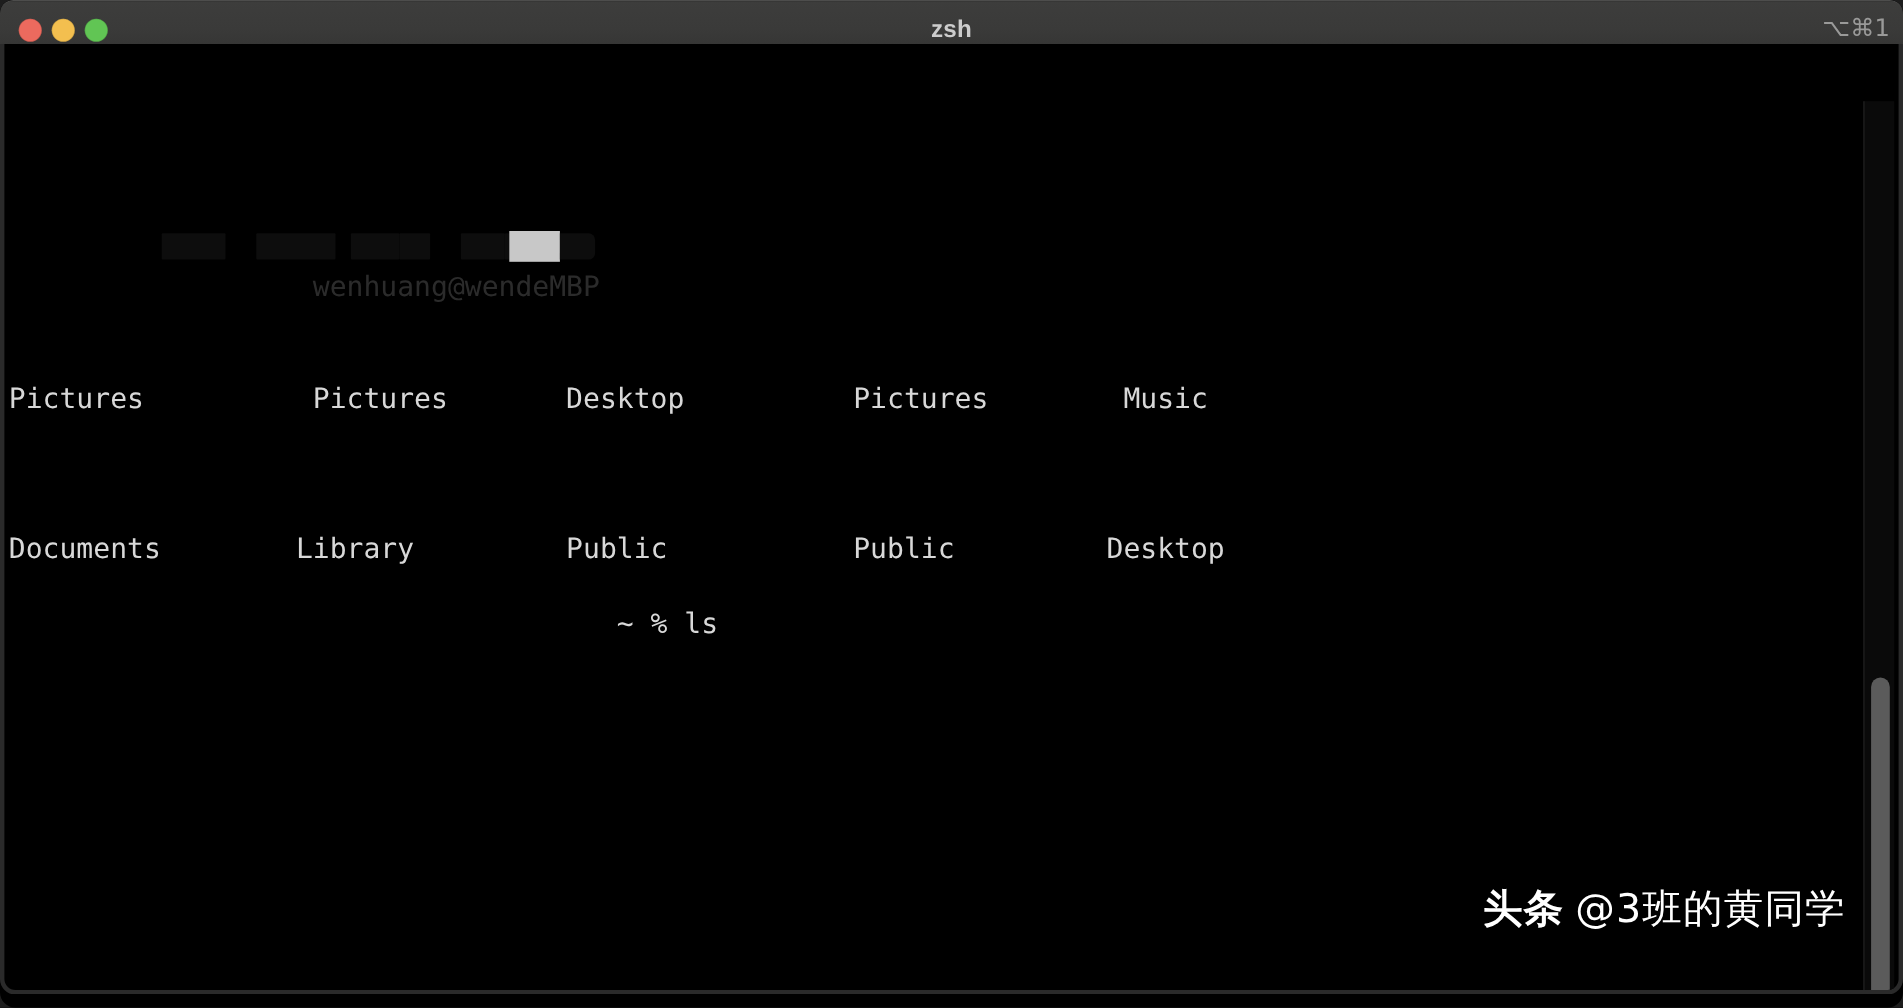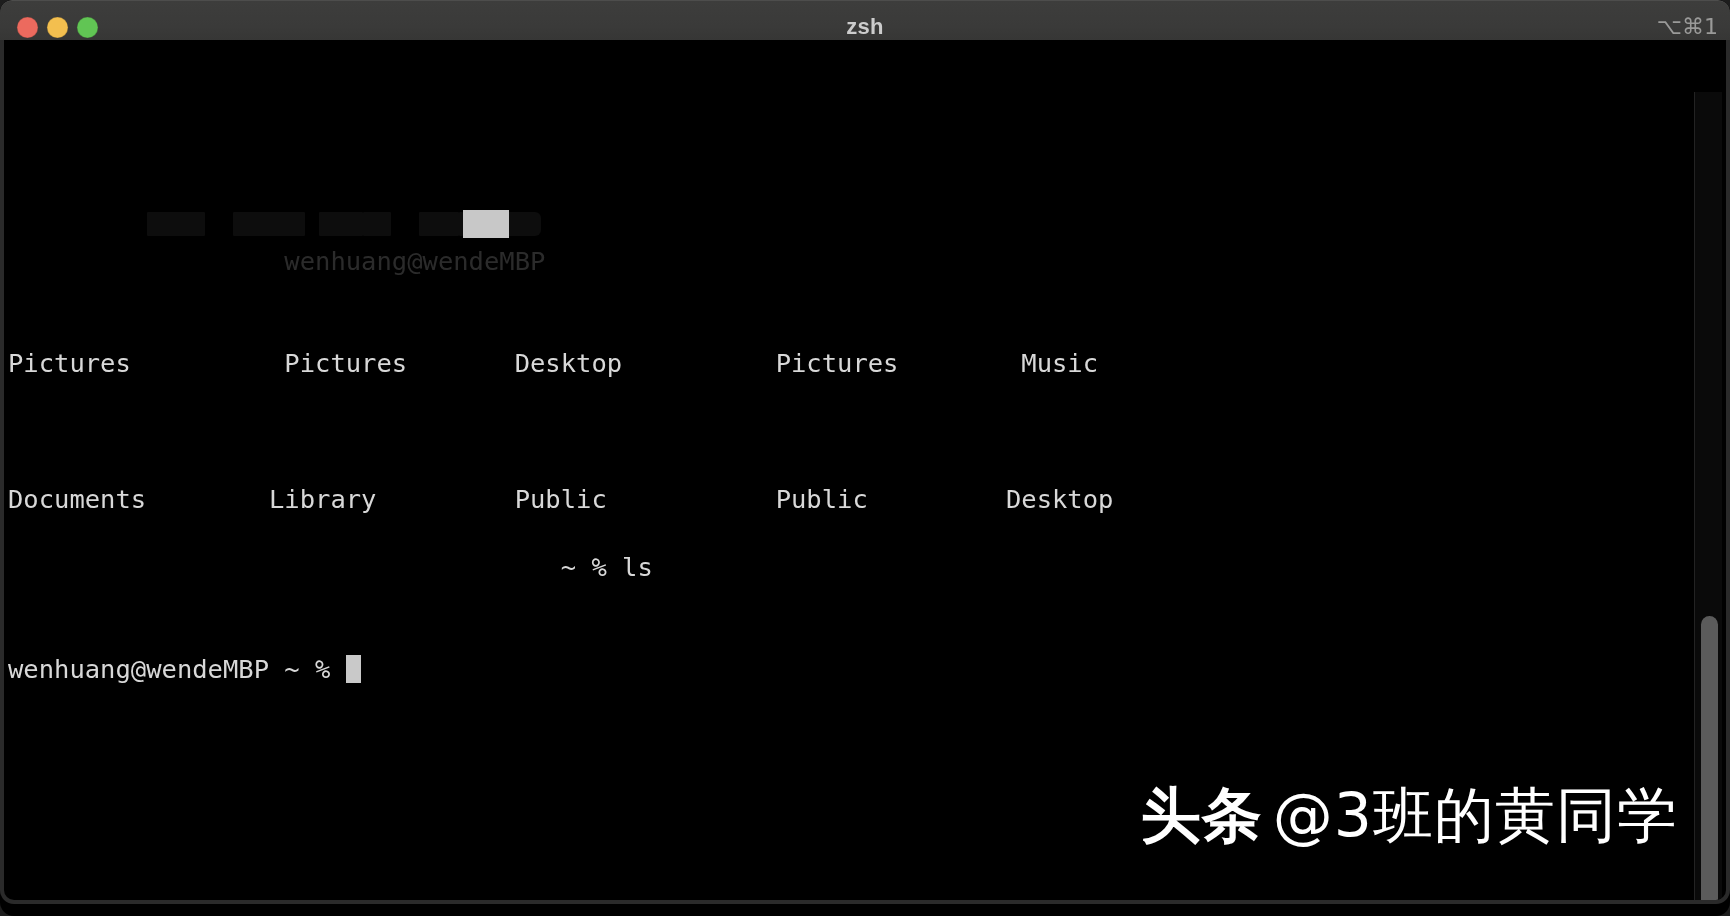--- a/index.html
+++ b/index.html
@@ -189,21 +189,21 @@
     background: #5b5b5b;
     border-radius: 9px;
   }
 
   
   #watermark {
     position: absolute;
     right: 48px;
     bottom: 55px;
     color: #ffffff;
-    font-size: 60px;
+    font-size: 36px;
     line-height: 1;
     font-family: "DejaVu Sans", sans-serif;
     white-space: nowrap;
     letter-spacing: 1px;
   }
   #watermark .wm-brand {
     font-weight: bold;
     margin-right: 10px;
   }
   #watermark .wm-handle {
@@ -242,21 +242,20 @@
           <span class="redact-tail"></span>
         </span><span> ~ % ls</span>
       </div>
 
       
       <div class="term-line"><span>Pictures</span><span>          </span><span>Pictures</span><span>       </span><span>Desktop</span><span>          </span><span>Pictures</span><span>        </span><span>Music</span></div>
 
       <div class="term-line"><span>Documents</span><span>        </span><span>Library</span><span>         </span><span>Public</span><span>           </span><span>Public</span><span>         </span><span>Desktop</span></div>
 
       
-      <div class="term-line"><span>wenhuang@wendeMBP ~ % </span><span class="cursor-block"></span></div>
 
     </div>
 
     <div id="scrollbar-track"></div>
     <div id="scrollbar-thumb"></div>
 
     <div id="watermark">
       <span class="wm-brand">头条</span><span class="wm-handle">@3班的黄同学</span>
     </div>
   </div>

